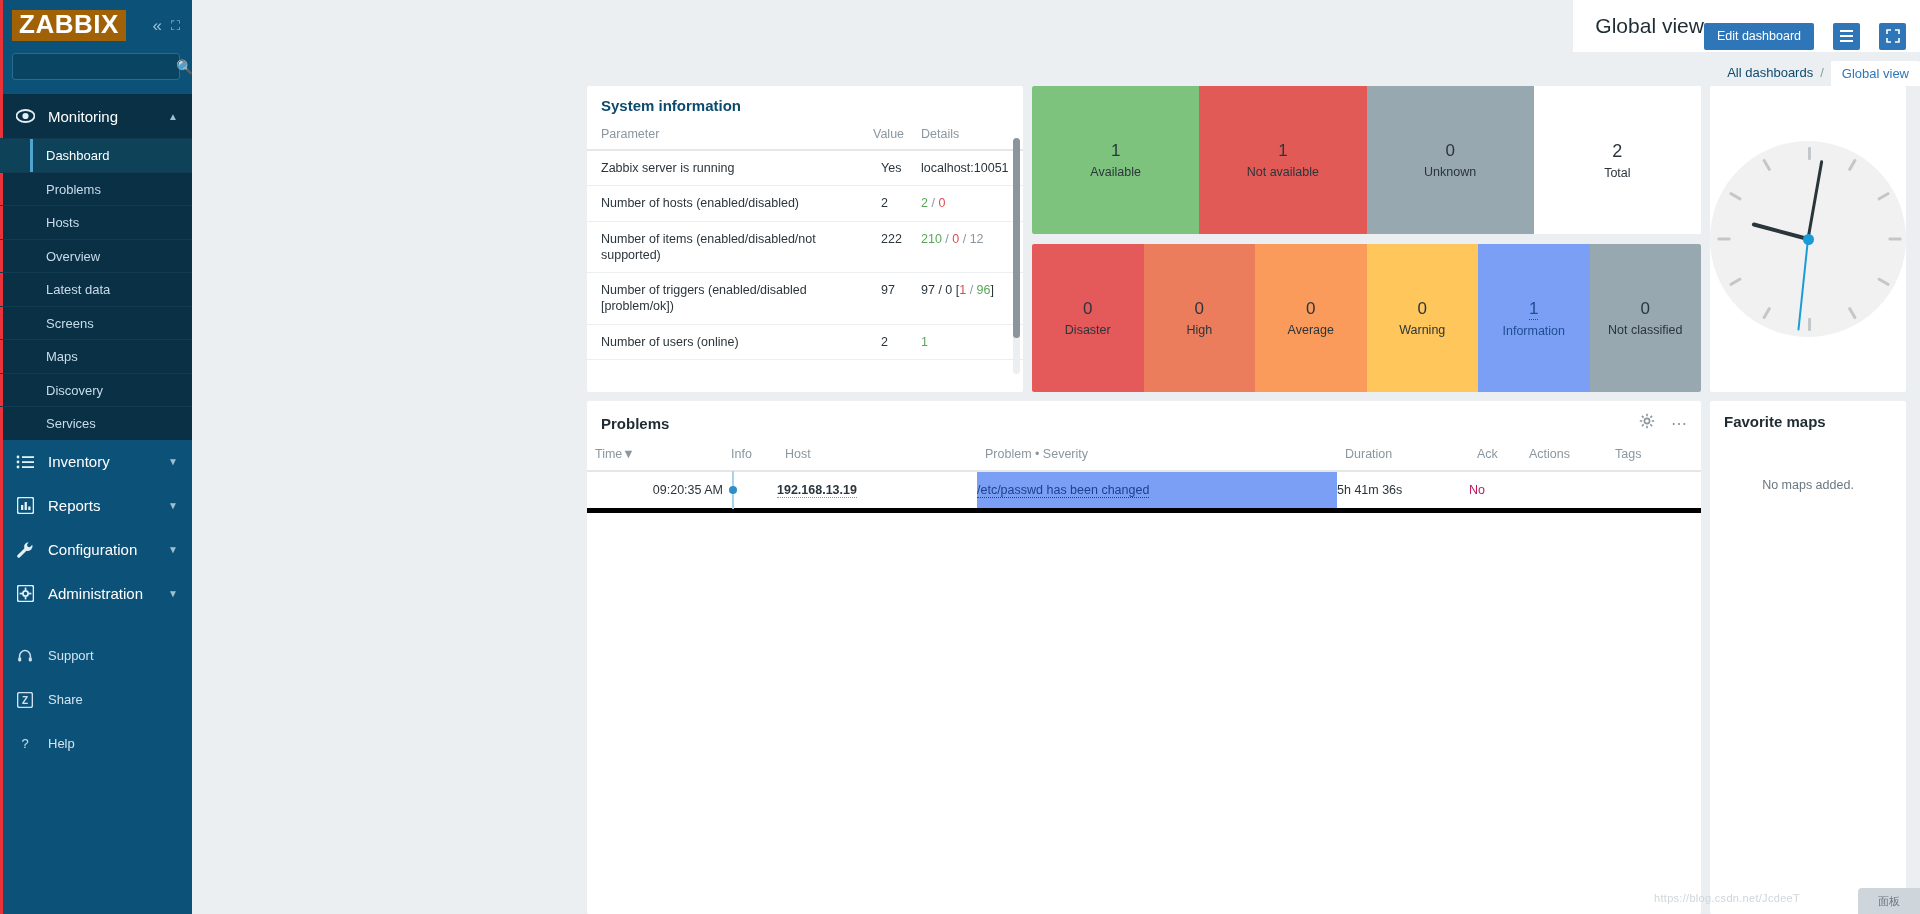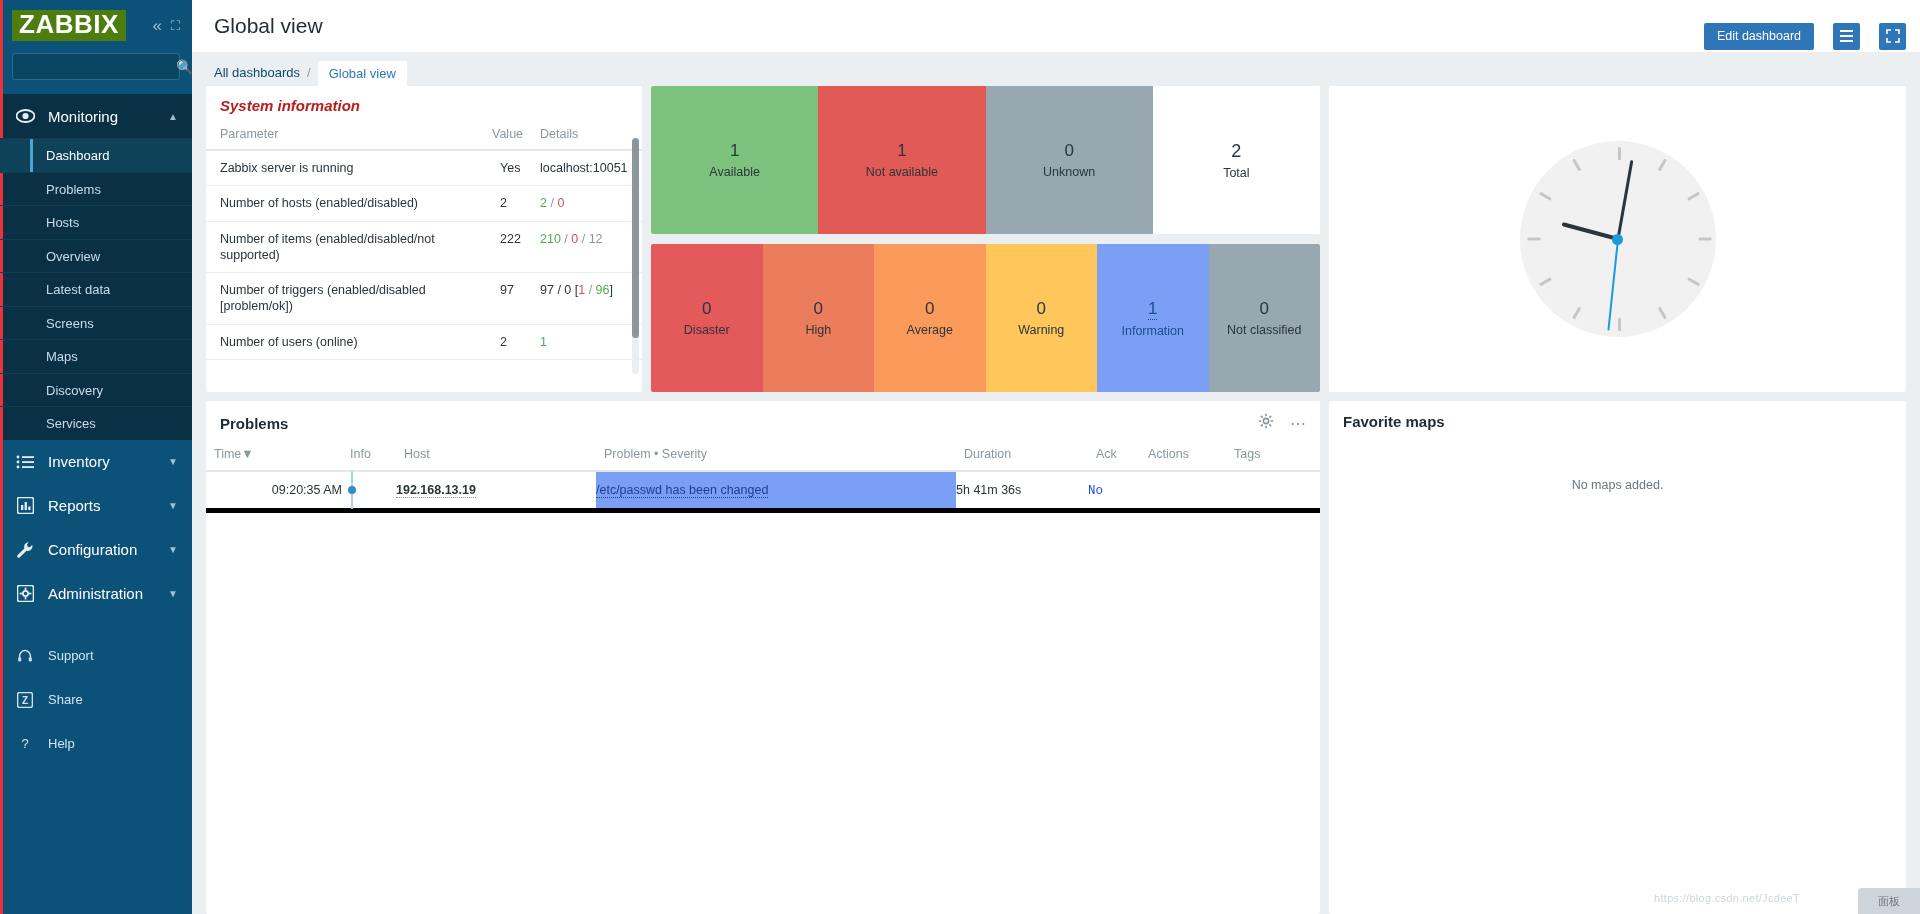--- a/index.html
+++ b/index.html
@@ -14,21 +14,21 @@
   
   .sidebar {
     width: 192px; height: 914px;
     background: #0c5278;
     display: flex; flex-direction: column;
     flex: 0 0 192px;
     position: relative;
   }
   .sb-top { padding: 10px 12px 0 12px; display: flex; align-items: center; }
   .logo {
-    background: #4d7c0f; color: #fff;
+    background: #a16207; color: #fff;
     font-size: 26px; font-weight: bold; letter-spacing: 0.5px;
     padding: 1px 7px 3px 7px; line-height: 1.05;
     font-family: "Liberation Sans", sans-serif;
   }
   .sb-top-icons { margin-left: auto; display: flex; gap: 9px; align-items: center; color: #b0cbdb; }
   .icon-collapse { font-size: 17px; line-height: 1; color: #9fc0d4; }
   .icon-compact { font-size: 13px; line-height: 1; color: #9fc0d4; }
 
   .searchwrap { padding: 12px 12px 14px 12px; }
   .searchbox {
@@ -65,21 +65,21 @@
   .sb-lower { }
   .sb-bottom { margin-top: 18px; }
   .sb-bottom .sb-main-item { height: 44px; font-size: 13px; color: #d3e4ef; }
   .sb-bottom .sb-ic { color: #cfe2ed; }
   .sb-accent-bar {
     position: absolute; left: 0; top: 0; width: 3px; height: 914px;
     background: #e8333a;
   }
 
   
-  .main { flex: 1; height: 914px; background: #eceff2; display: flex; flex-direction: column; overflow: hidden; }
+  .main { flex: 1; height: 914px; background: #eceff2; display: flex; flex-direction: column; overflow: hidden; align-items: flex-end; }
   .topbar {
     height: 52px; background: #ffffff; display: flex; align-items: center;
     padding: 0 14px 0 22px; flex: 0 0 52px;
   }
   .page-title { font-size: 21px; color: #1f2c33; font-weight: normal; }
   .topbar-right { margin-left: auto; display: flex; align-items: center; gap: 19px; margin-top: 20px; }
   .btn-primary {
     background: #2e76b8; color: #fff; border: none; border-radius: 2px;
     height: 27px; padding: 0 13px; font-size: 12.5px; cursor: pointer;
     font-family: "Liberation Sans", sans-serif;
@@ -107,21 +107,21 @@
     display: grid;
     grid-template-columns: 436px 669px 1fr;
     grid-template-rows: 306px auto;
     gap: 9px;
     height: 100%;
   }
   .widget { background: #fff; border-radius: 2px; }
 
   
   .w-sysinfo { grid-column: 1; grid-row: 1; display: flex; flex-direction: column; position: relative; overflow: hidden; }
-  .w-head { padding: 11px 14px 9px 14px; font-size: 15px; font-weight: bold; color: #b91c1c; display: flex; align-items: center; font-style: italic; }
+  .w-head { padding: 11px 14px 9px 14px; font-size: 15px; font-weight: bold; color: #0c4a6e; display: flex; align-items: center; }
   .sys-table { width: 100%; border-collapse: collapse; font-size: 12.5px; }
   .sys-table th {
     text-align: left; font-weight: normal; color: #8a97a0; font-size: 12.5px;
     padding: 4px 6px 8px 14px; border-bottom: 2px solid #e3e7ea;
   }
   .sys-table td {
     padding: 9px 6px 9px 14px; color: #2b353c; vertical-align: top;
     border-bottom: 1px solid #eceff1; line-height: 1.3;
   }
   .sys-table .col-val { width: 46px; }
@@ -189,21 +189,21 @@
     content: ""; position: absolute; left: 9px; top: -10px; bottom: -10px;
     width: 2px; background: #a8d4ea;
   }
   .dot-line::after {
     content: ""; position: absolute; left: 6px; top: 5px;
     width: 8px; height: 8px; border-radius: 50%; background: #2e8fc7;
   }
   .link-dotted { color: #2b353c; border-bottom: 1px dotted #8a97a0; font-weight: bold; }
   .cell-problem { background: #7b9ff5; }
   .cell-problem span { color: #1d3f8c; border-bottom: 1px dotted #1d3f8c; }
-  .ack-no { color: #1d4ed8; font-family: Liberation Mono, monospace; }
+  .ack-no { color: #be185d; }
 
   
   .w-favmaps { grid-column: 3; grid-row: 2; display: flex; flex-direction: column; gap: 20px; }
   .fav-head { padding: 12px 14px 12px 14px; font-size: 15px; font-weight: bold; color: #1f2c33; }
   .fav-empty { padding: 16px 0 0 0; text-align: center; font-size: 12.5px; color: #6b7780; }
 
   .watermark {
     position: absolute; right: 120px; bottom: 10px;
     font-size: 11px; color: #cfd6db; letter-spacing: 0.3px;
   }

